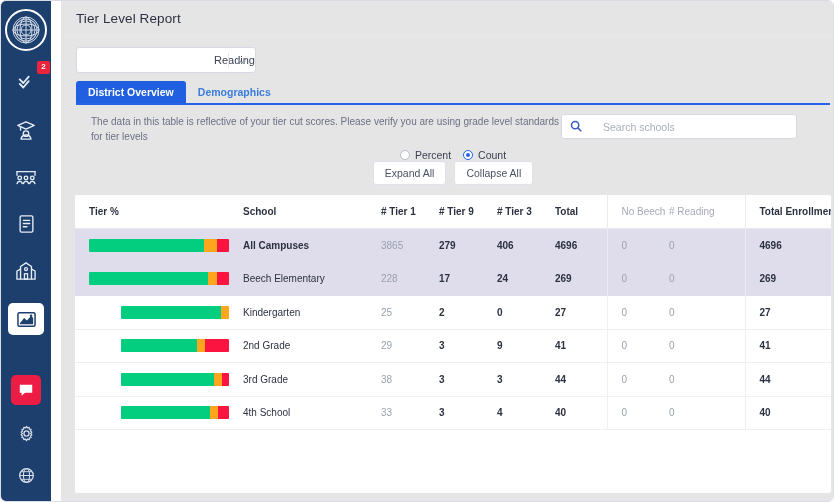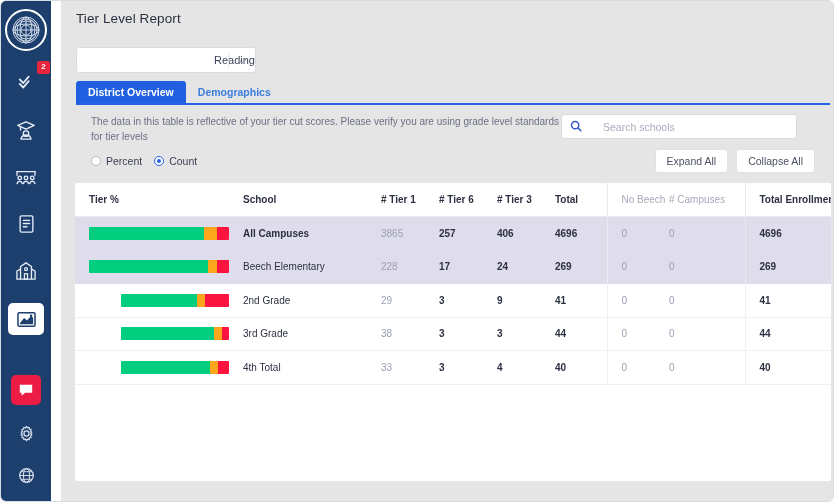--- a/index.html
+++ b/index.html
@@ -172,20 +172,21 @@
     background: transparent;
   }
   #search-input::placeholder { color: #a9aebc; }
 
   
   #opts-row {
     display: flex;
     justify-content: space-between;
     align-items: center;
     padding: 5px 15px 0 15px;
+    flex-direction: column;
   }
   .radio-group { display: flex; align-items: center; gap: 12px; }
   .radio-opt { display: flex; align-items: center; gap: 5px; font-size: 10.5px; color: #3a3f52; }
   .radio-dot {
     width: 10px; height: 10px; border-radius: 50%;
     border: 1px solid #b9bdc9; background: #fff;
     display: block; position: relative;
   }
   .radio-opt.selected .radio-dot {
     border-color: #2563eb;
@@ -433,42 +434,42 @@
           <col style="width:52px">
           <col style="width:62px">
           <col style="width:76px">
           <col style="width:86px">
         </colgroup>
         <thead>
           <tr>
             <th class="cell-pad">Tier %</th>
             <th>School</th>
             <th># Tier 1</th>
-            <th># Tier 6</th>
+            <th># Tier 9</th>
             <th># Tier 3</th>
             <th>Total</th>
             <th class="muted sep-left cell-pad">No Beech</th>
-            <th class="muted"># Campuses</th>
+            <th class="muted"># Reading</th>
             <th class="sep-left cell-pad">Total Enrollment</th>
           </tr>
         </thead>
         <tbody id="table-body">
             <tr class="highlight">
               <td>
                 <div class="bar-holder">
                   <div class="tier-bar">
                     <div class="seg-1" style="width: 82.3%;"></div>
                     <div class="seg-2" style="width: 9.1%;"></div>
                     <div class="seg-3" style="width: 8.6%;"></div>
                   </div>
                 </div>
               </td>
               <td class="bold school">All Campuses</td>
               <td class="num-muted">3865</td>
-              <td class="bold">257</td>
+              <td class="bold">279</td>
               <td class="bold">406</td>
               <td class="bold">4696</td>
               <td class="num-muted sep-left cell-pad">0</td>
               <td class="num-muted">0</td>
               <td class="bold sep-left cell-pad">4696</td>
             </tr>
             <tr class="highlight">
               <td>
                 <div class="bar-holder">
                   <div class="tier-bar">
@@ -479,20 +480,38 @@
                 </div>
               </td>
               <td class="school">Beech Elementary</td>
               <td class="num-muted">228</td>
               <td class="bold">17</td>
               <td class="bold">24</td>
               <td class="bold">269</td>
               <td class="num-muted sep-left cell-pad">0</td>
               <td class="num-muted">0</td>
               <td class="bold sep-left cell-pad">269</td>
+            </tr>
+            <tr>
+              <td>
+                <div class="bar-holder indent">
+                  <div class="tier-bar">
+                    <div class="seg-1" style="width: 92.6%;"></div>
+                    <div class="seg-2" style="width: 7.4%;"></div>
+                  </div>
+                </div>
+              </td>
+              <td class="school">Kindergarten</td>
+              <td class="num-muted">25</td>
+              <td class="bold">2</td>
+              <td class="bold">0</td>
+              <td class="bold">27</td>
+              <td class="num-muted sep-left cell-pad">0</td>
+              <td class="num-muted">0</td>
+              <td class="bold sep-left cell-pad">27</td>
             </tr>
             <tr>
               <td>
                 <div class="bar-holder indent">
                   <div class="tier-bar">
                     <div class="seg-1" style="width: 70.7%;"></div>
                     <div class="seg-2" style="width: 7.3%;"></div>
                     <div class="seg-3" style="width: 22%;"></div>
                   </div>
                 </div>
@@ -528,21 +547,21 @@
             <tr>
               <td>
                 <div class="bar-holder indent">
                   <div class="tier-bar">
                     <div class="seg-1" style="width: 82.5%;"></div>
                     <div class="seg-2" style="width: 7.5%;"></div>
                     <div class="seg-3" style="width: 10%;"></div>
                   </div>
                 </div>
               </td>
-              <td class="school">4th Total</td>
+              <td class="school">4th School</td>
               <td class="num-muted">33</td>
               <td class="bold">3</td>
               <td class="bold">4</td>
               <td class="bold">40</td>
               <td class="num-muted sep-left cell-pad">0</td>
               <td class="num-muted">0</td>
               <td class="bold sep-left cell-pad">40</td>
             </tr>
           </tbody>
       </table>

